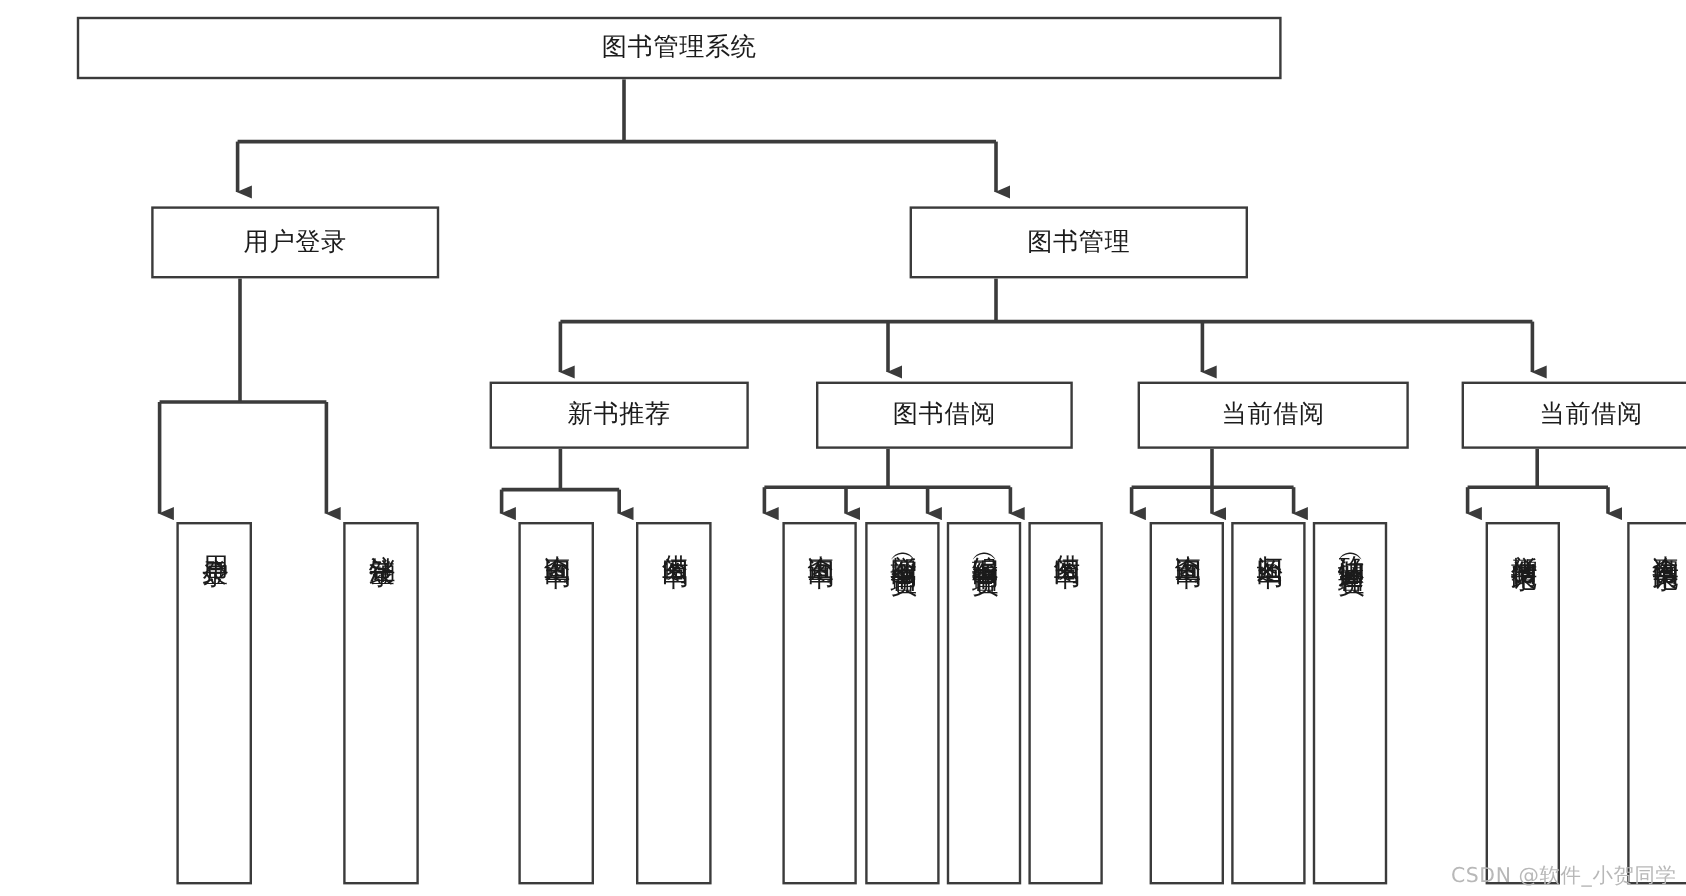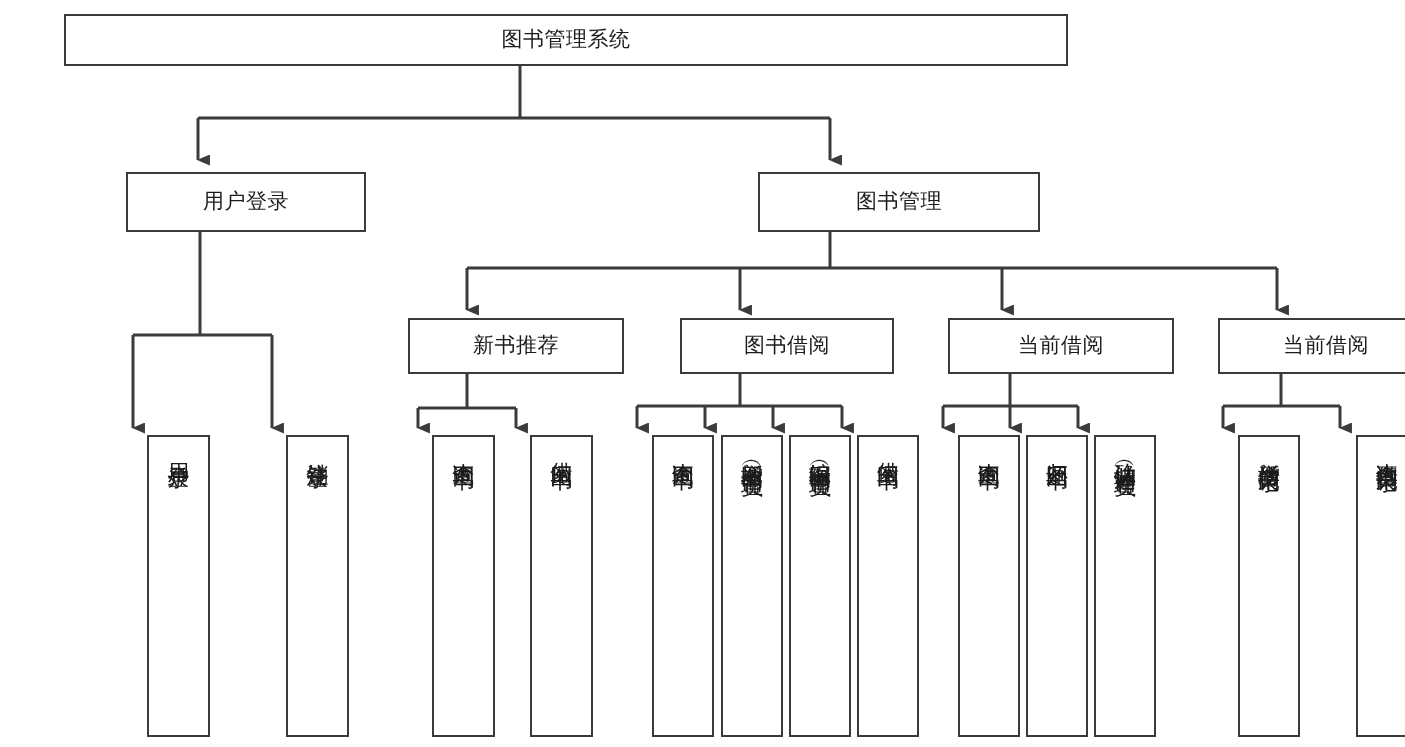--- a/index.html
+++ b/index.html
@@ -185,13 +185,14 @@
     <span class="vtext">确认归还（管理员）</span>
   </div>
 
   <div class="node node-v" style="left:1192px; top:435px; width:62px; height:302px;">
     <span class="vtext">新增借阅记录</span>
   </div>
   <div class="node node-v" style="left:1310px; top:435px; width:62px; height:302px;">
     <span class="vtext">查询借阅记录</span>
   </div>
 
+  <div class="watermark">CSDN @软件_小贺同学</div>
 </div>
 
 </body></html>

